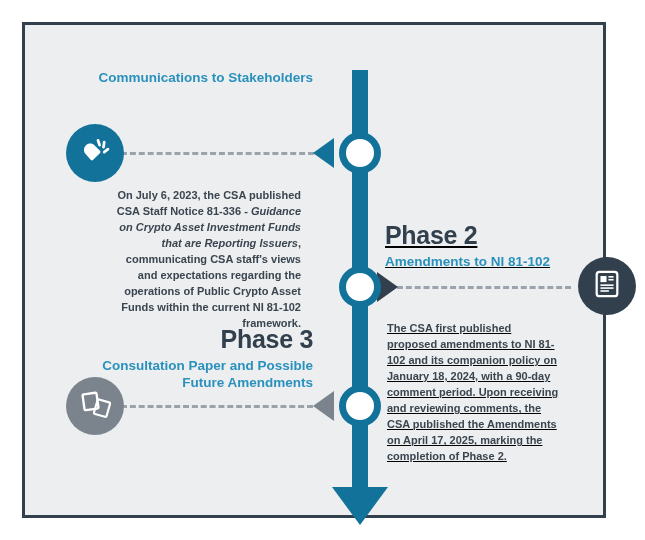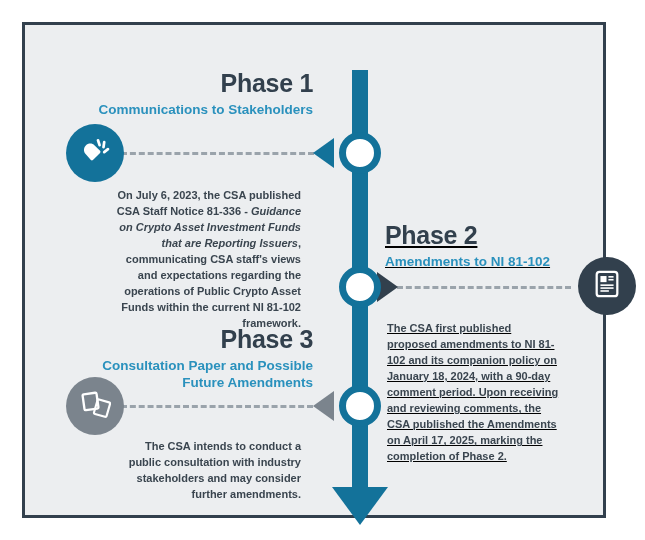--- a/index.html
+++ b/index.html
@@ -198,36 +198,32 @@
   <div class="icon-badge badge-3">
     <span>
       <svg width="31" height="31" viewBox="0 0 32 32">
         <rect x="16.0" y="12.0" width="13.5" height="15.5" rx="1.4" fill="none" stroke="#ffffff" stroke-width="2.2" transform="rotate(16 22.7 19.7)"></rect>
         <rect x="3.6" y="4.6" width="14.5" height="16.5" rx="1.4" fill="none" stroke="#ffffff" stroke-width="2.4" transform="rotate(-8 10.8 12.8)"></rect>
       </svg>
     </span>
   </div>
 
   <div id="phase1-head" class="block-left">
-    <div class="phase-title">Phase 1</div>
     <div class="phase-subtitle">Communications to Stakeholders</div>
   </div>
   <div id="phase1-body" class="block-left">
     <p class="phase-body"><span>On July 6, 2023, the CSA published CSA Staff Notice 81-336 - </span><em>Guidance on Crypto Asset Investment Funds that are  Reporting Issuers</em><span>, communicating CSA staff's views and expectations regarding the operations of Public Crypto Asset Funds within the current NI 81-102 framework.</span></p>
   </div>
 
   <div id="phase2-head" class="block-right">
     <div class="phase-title">Phase 2</div>
     <div class="phase-subtitle">Amendments to NI 81-102</div>
   </div>
   <div id="phase2-body" class="block-right">
     <p class="phase-body"><span>The CSA first published proposed amendments to NI 81-102 and its companion policy on January 18, 2024, with a 90-day comment period. Upon receiving and reviewing comments, the CSA published the Amendments on April 17, 2025, marking the completion of Phase 2.</span></p>
   </div>
 
   <div id="phase3-head" class="block-left">
     <div class="phase-title">Phase 3</div>
     <div class="phase-subtitle">Consultation Paper and Possible Future Amendments</div>
   </div>
-  <div id="phase3-body" class="block-left">
-    <p class="phase-body"><span>The CSA intends to conduct a public consultation with industry stakeholders and may consider further amendments.</span></p>
-  </div>
 
 </div>
 
 </body></html>

